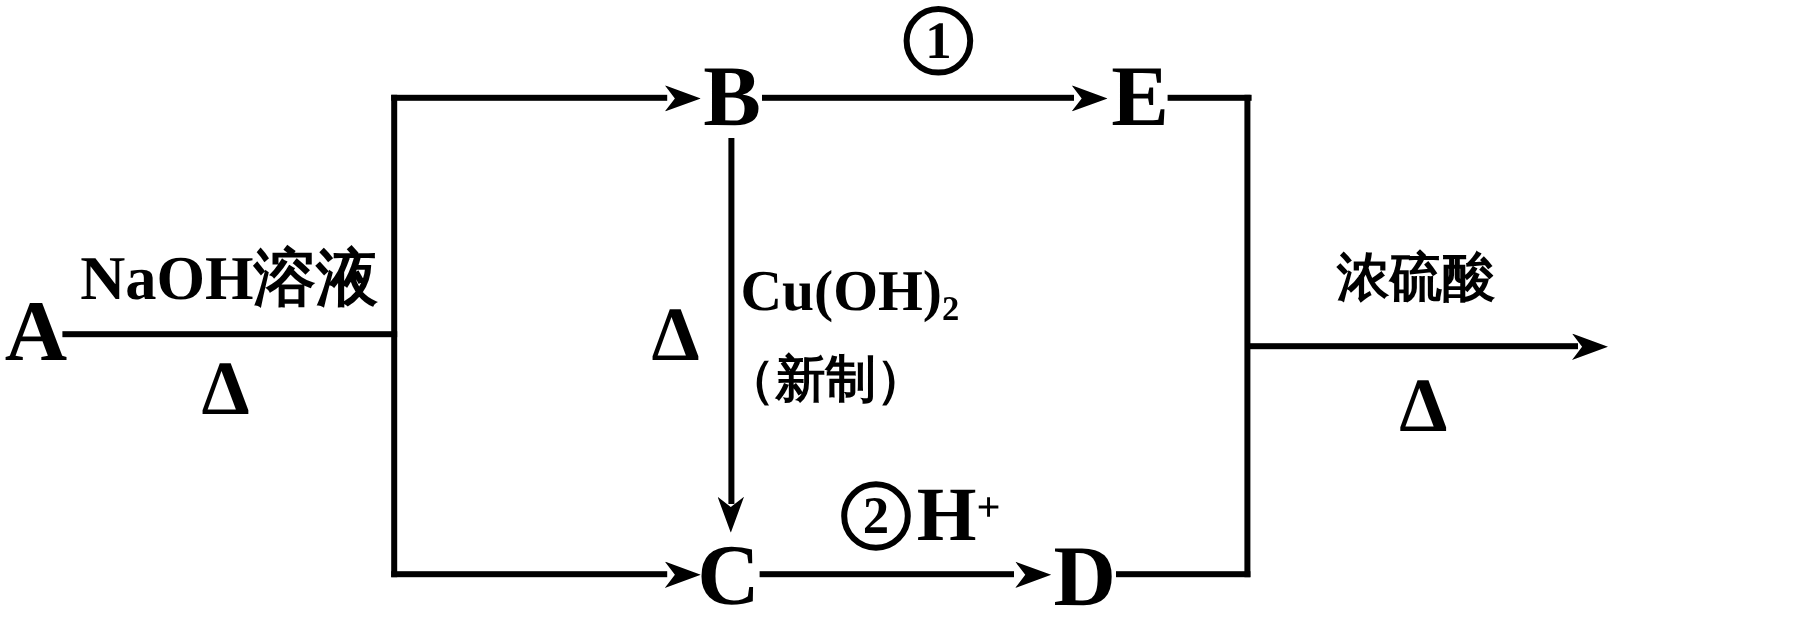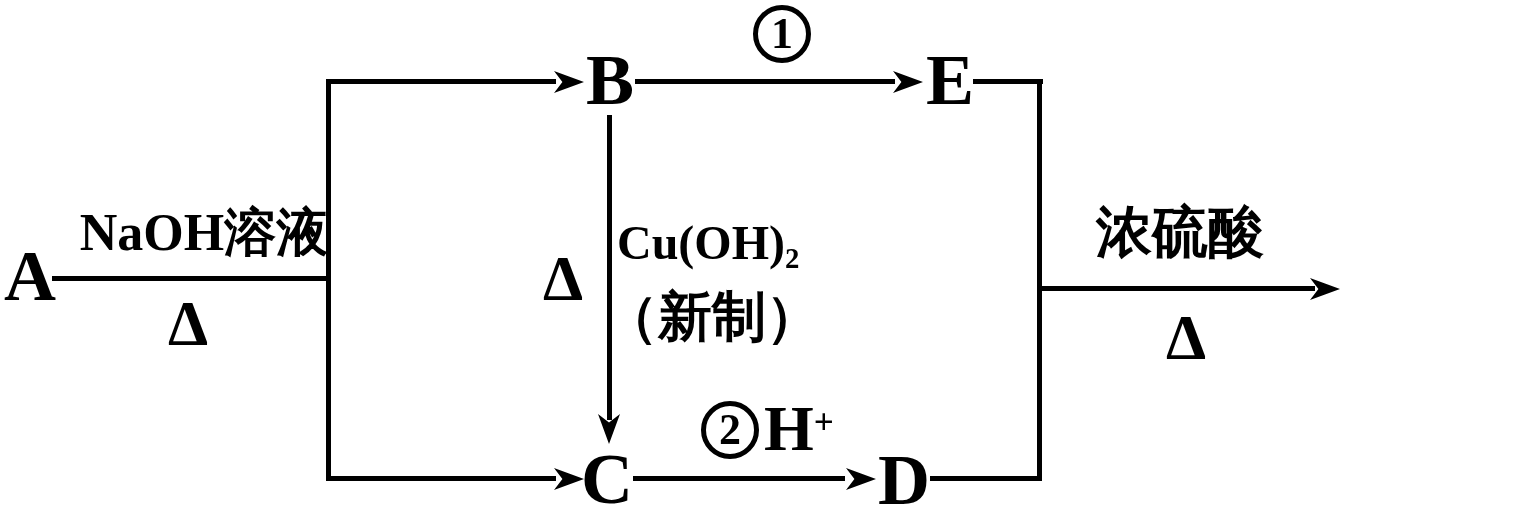--- a/index.html
+++ b/index.html
@@ -37,32 +37,32 @@
   .formula sub { font-size:0.6em; vertical-align:-0.3em; }
   .hplus { font-size:64px; }
   .hplus sup { font-size:0.55em; vertical-align:0.45em; }
   .circ {
     position:absolute; box-sizing:border-box;
     width:58px; height:58px; border:5px solid var(--ink); border-radius:50%;
     display:flex; align-items:center; justify-content:center;
   }
   .circ .digit { font-size:44px; line-height:1; }
   .f-node { font-size:66px; }
-  .acid { font-size:56px; }
-  .fresh { font-size:54px; }
+  .acid { font-size:44px; }
+  .fresh { font-size:42px; }
 </style>
 </head>
 <body>
 
 <div class="canvas">
 
   <div class="t node" style="left:30px; top:276px;">A</div>
 
   <div class="ln" style="left:52px; top:276px; width:279px; height:5px;"></div>
-  <div class="t cjk" style="left:204px; top:233px;">NaOH溶液</div>
+  <div class="t cjk" style="left:191px; top:233px;">NaOH溶液</div>
   <div class="t delta" style="left:188px; top:324px;">Δ</div>
 
   <div class="ln" style="left:326px; top:79px; width:5px; height:402px;"></div>
 
   <div class="ln" style="left:326px; top:79px; width:230px; height:5px;"></div>
   <div class="ah-r" style="left:554px; top:71px;"></div>
   <div class="t node" style="left:610px; top:80px;">B</div>
 
   <div class="ln" style="left:635px; top:79px; width:260px; height:5px;"></div>
   <div class="ah-r" style="left:893px; top:71px;"></div>

